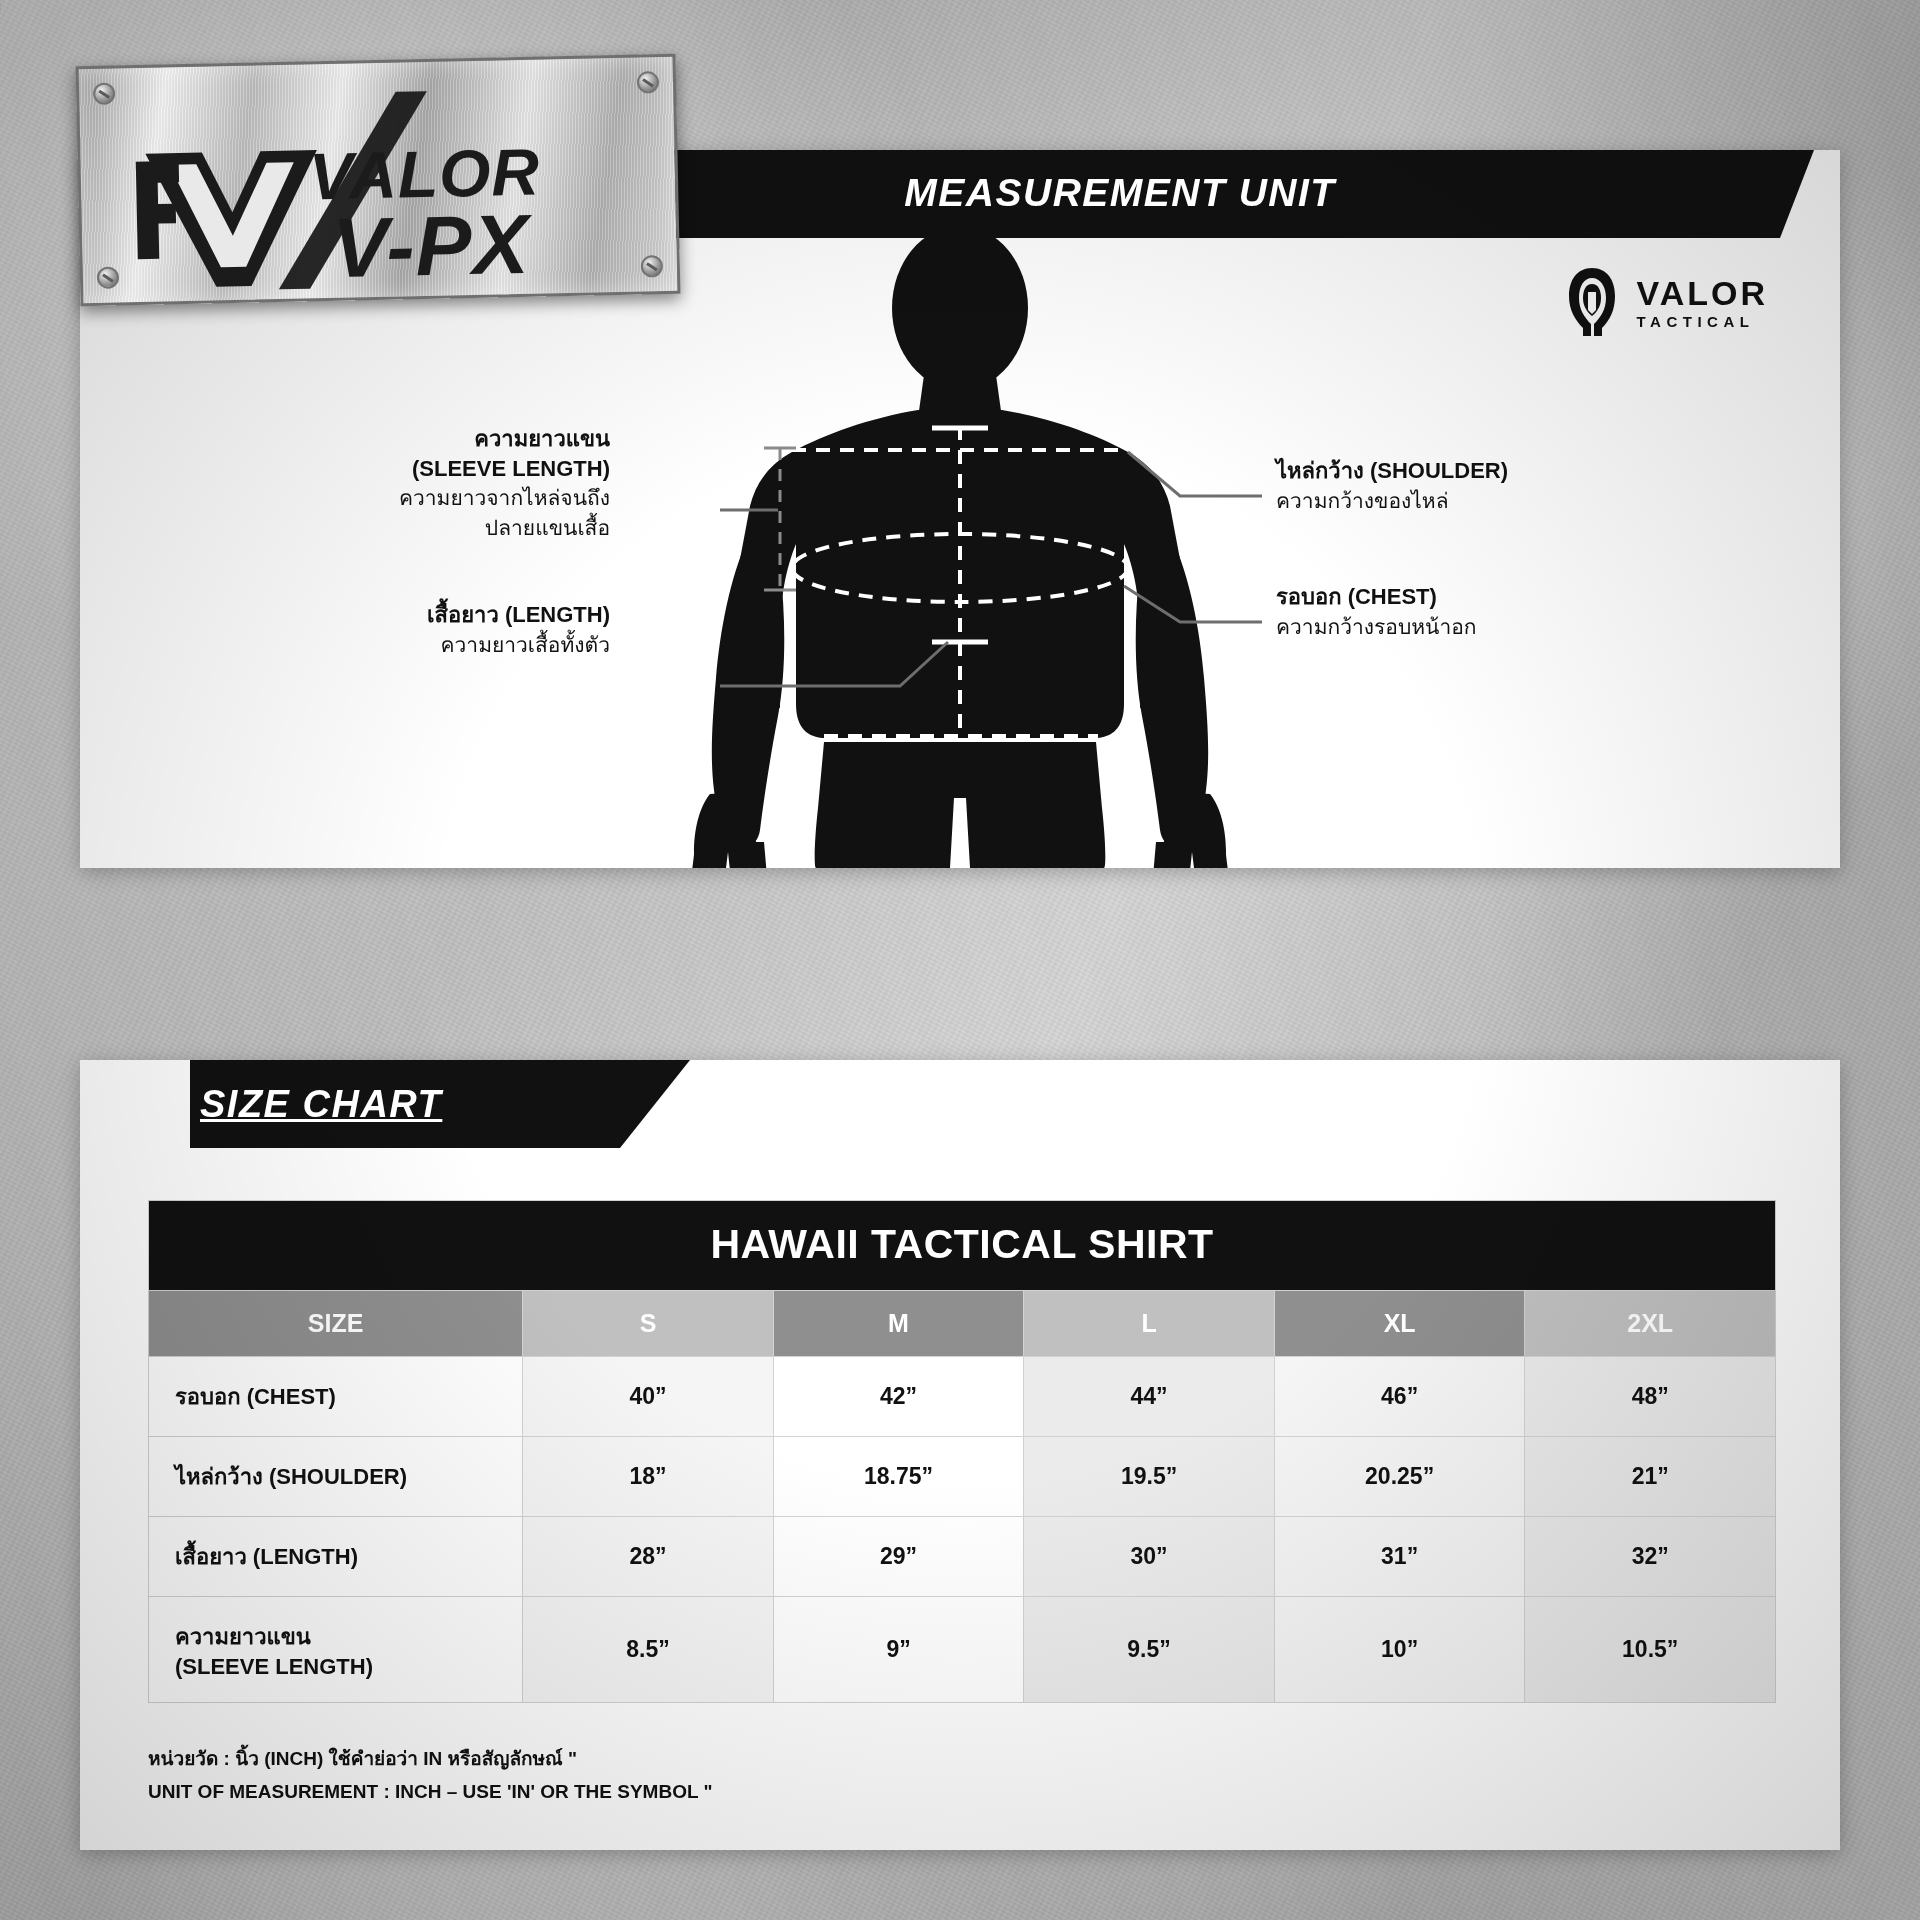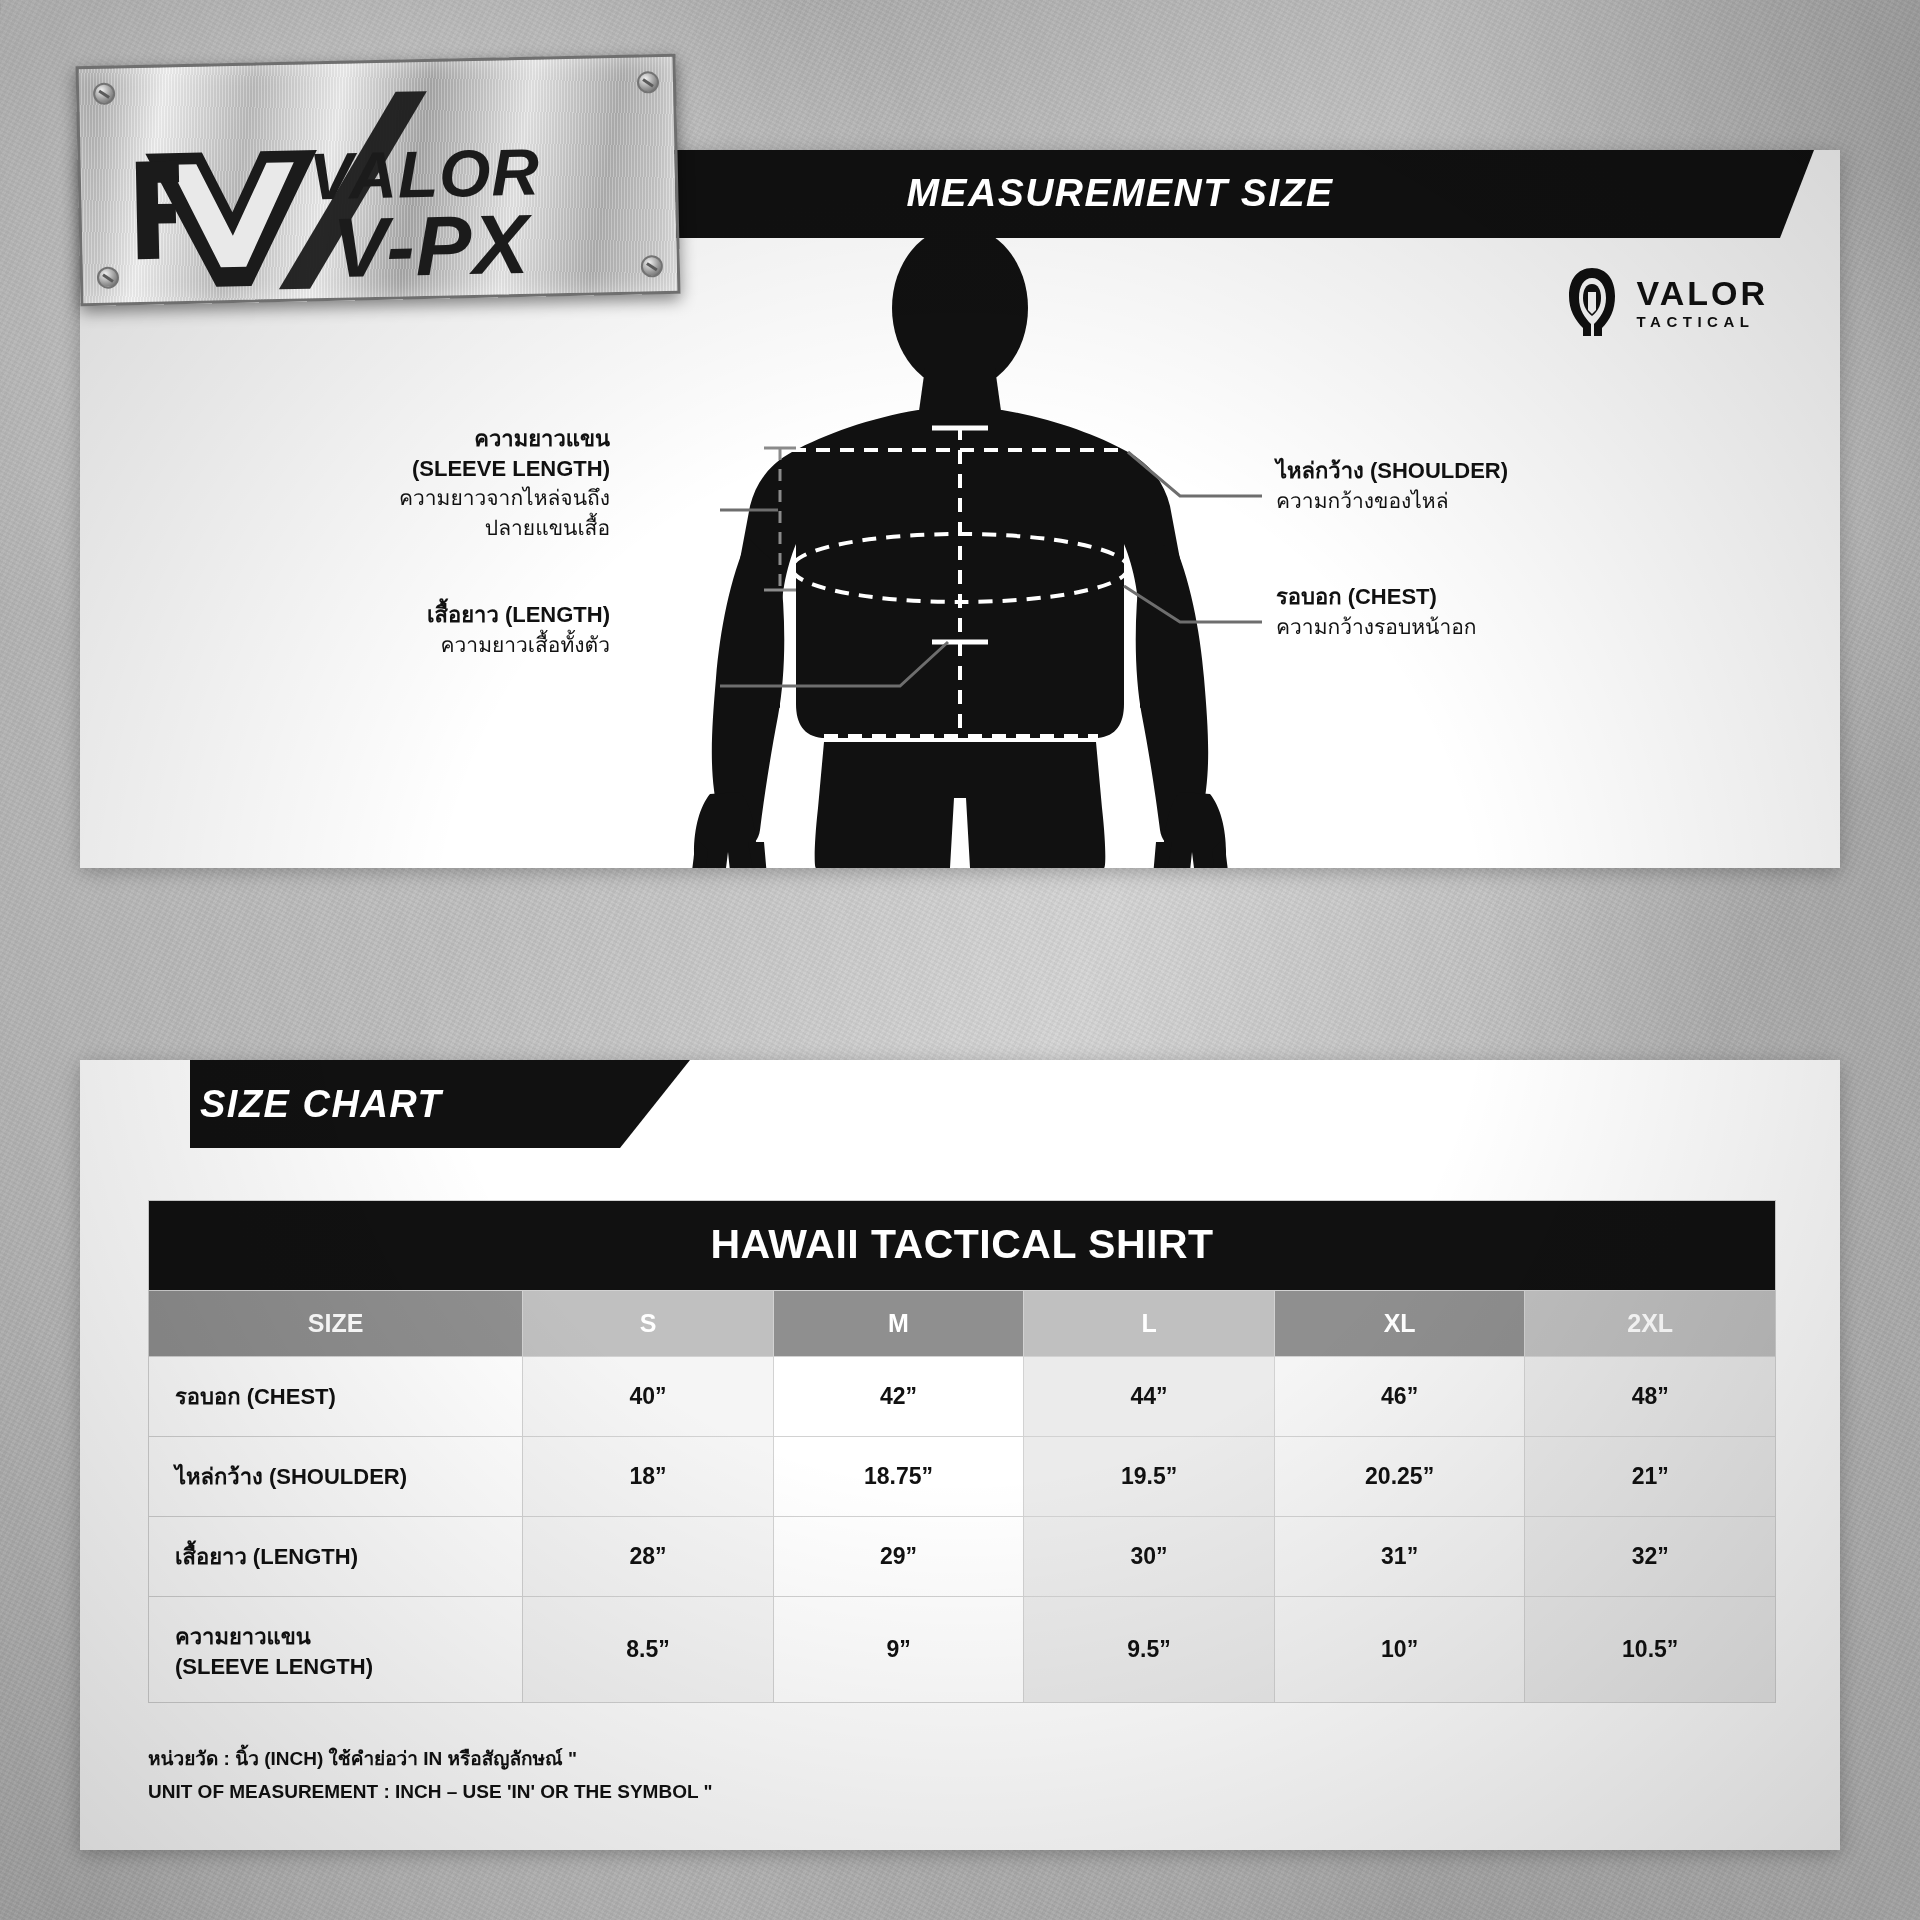--- a/index.html
+++ b/index.html
@@ -147,21 +147,21 @@
     background:#fff;
     clip-path: polygon(70px 0, 1220px 0, 1220px 100%, 0 100%);
   }
   .size-chart-title {
     position: absolute;
     left: 200px; top: 1070px;
     color: #fff;
     font-size: 38px; font-weight: bold; font-style: italic;
     letter-spacing: 1.5px;
     z-index: 6;
-    height: 68px; display:flex; align-items:center;
+    height: 68px; display:flex; align-items:center;text-decoration:underline;
   }
 
   
   .table-wrap {
     position: absolute;
     left: 148px; top: 1200px;
     width: 1628px;
   }
   table.size-table {
     width: 100%;
@@ -249,21 +249,21 @@
   .callout.left  { text-align: right; }
 </style>
 </head>
 <body>
 
 <div class="concrete-noise"></div>
 <div class="concrete-streaks"></div>
 
 <div class="card-top"></div>
 <div class="top-black-bar"></div>
-<div class="measurement-guide-title">MEASUREMENT SIZE</div>
+<div class="measurement-guide-title">MEASUREMENT UNIT</div>
 
 <div class="logo-plate">
   <div class="brush"></div>
   <div class="screw tl"></div>
   <div class="screw tr"></div>
   <div class="screw bl"></div>
   <div class="screw br"></div>
   <svg class="logo-wordmark" viewBox="0 0 600 240">
 
     <path d="M62 88 L120 88 L150 150 L180 88 L238 88 L168 226 L132 226 Z" fill="#1b1b1b"></path>

